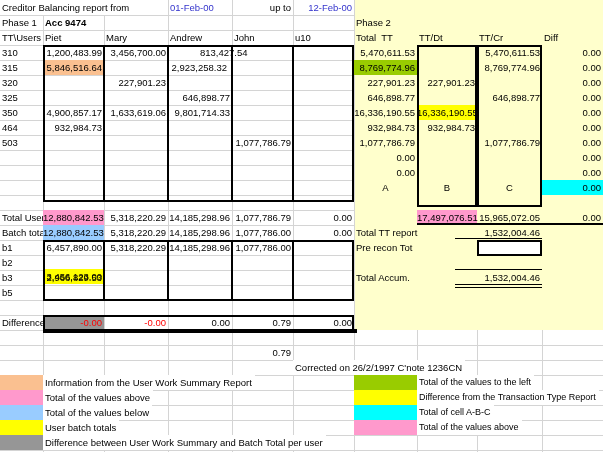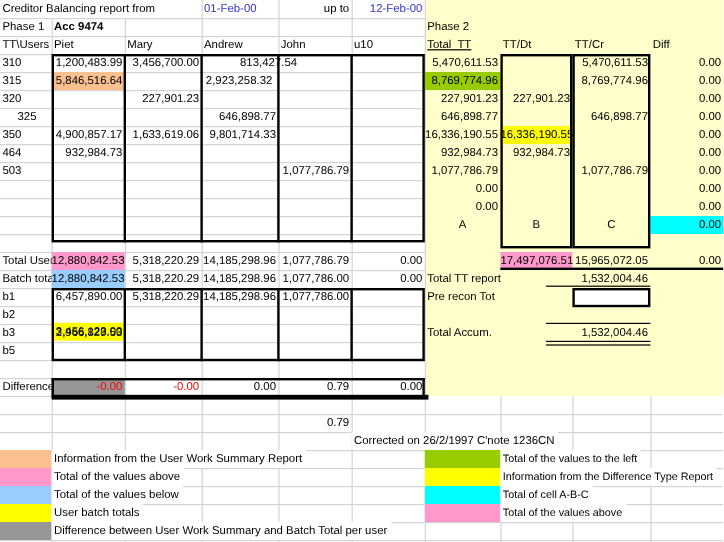--- a/index.html
+++ b/index.html
@@ -77,21 +77,21 @@
     <div class="cell ar" style="left: 293px; top: 0px; width: 61px; color: rgb(51, 51, 204);">12-Feb-00</div>
     <div class="cell al" style="left: 0px; top: 15px; width: 43px;">Phase 1</div>
     <div class="cell al bold" style="left: 43px; top: 15px; width: 61px;">Acc 9474</div>
     <div class="cell al" style="left: 354px; top: 15px; width: 63px;">Phase 2</div>
     <div class="cell al" style="left: 0px; top: 30px; width: 43px;">TT\Users</div>
     <div class="cell al" style="left: 43px; top: 30px; width: 61px;">Piet</div>
     <div class="cell al" style="left: 104px; top: 30px; width: 64px;">Mary</div>
     <div class="cell al" style="left: 168px; top: 30px; width: 64px;">Andrew</div>
     <div class="cell al" style="left: 232px; top: 30px; width: 61px;">John</div>
     <div class="cell al" style="left: 293px; top: 30px; width: 61px;">u10</div>
-    <div class="cell al" style="left: 354px; top: 30px; width: 63px; text-decoration: underline;">Total  TT</div>
+    <div class="cell al" style="left: 354px; top: 30px; width: 63px;">Total  TT</div>
     <div class="cell al" style="left: 417px; top: 30px; width: 60px;">TT/Dt</div>
     <div class="cell al" style="left: 477px; top: 30px; width: 65px;">TT/Cr</div>
     <div class="cell al" style="left: 542px; top: 30px; width: 61px;">Diff</div>
     <div class="cell al" style="left: 0px; top: 45px; width: 43px;">310</div>
     <div class="cell ar" style="left: 43px; top: 45px; width: 61px;">1,200,483.99</div>
     <div class="cell ar" style="left: 104px; top: 45px; width: 64px;">3,456,700.00</div>
     <div class="cell ar" style="left: 168px; top: 45px; width: 76px; padding-left: 32px;">813,427.54</div>
     <div class="cell ar" style="left: 354px; top: 45px; width: 63px;">5,470,611.53</div>
     <div class="cell ar" style="left: 477px; top: 45px; width: 65px;">5,470,611.53</div>
     <div class="cell ar" style="left: 542px; top: 45px; width: 61px;">0.00</div>
@@ -99,21 +99,21 @@
     <div class="cell ar" style="left: 43px; top: 60px; width: 61px; background: rgb(250, 192, 144);">5,846,516.64</div>
     <div class="cell ar" style="left: 168px; top: 60px; width: 61px;">2,923,258.32</div>
     <div class="cell ar" style="left: 354px; top: 60px; width: 63px; background: rgb(153, 204, 0);">8,769,774.96</div>
     <div class="cell ar" style="left: 477px; top: 60px; width: 65px;">8,769,774.96</div>
     <div class="cell ar" style="left: 542px; top: 60px; width: 61px;">0.00</div>
     <div class="cell al" style="left: 0px; top: 75px; width: 43px;">320</div>
     <div class="cell ar" style="left: 104px; top: 75px; width: 64px;">227,901.23</div>
     <div class="cell ar" style="left: 354px; top: 75px; width: 63px;">227,901.23</div>
     <div class="cell ar" style="left: 417px; top: 75px; width: 60px;">227,901.23</div>
     <div class="cell ar" style="left: 542px; top: 75px; width: 61px;">0.00</div>
-    <div class="cell al" style="left: 0px; top: 90px; width: 43px; text-align: center;">325</div>
+    <div class="cell al" style="left: 0px; top: 90px; width: 43px;">325</div>
     <div class="cell ar" style="left: 168px; top: 90px; width: 64px;">646,898.77</div>
     <div class="cell ar" style="left: 354px; top: 90px; width: 63px;">646,898.77</div>
     <div class="cell ar" style="left: 477px; top: 90px; width: 65px;">646,898.77</div>
     <div class="cell ar" style="left: 542px; top: 90px; width: 61px;">0.00</div>
     <div class="cell al" style="left: 0px; top: 105px; width: 43px;">350</div>
     <div class="cell ar" style="left: 43px; top: 105px; width: 61px;">4,900,857.17</div>
     <div class="cell ar" style="left: 104px; top: 105px; width: 64px;">1,633,619.06</div>
     <div class="cell ar" style="left: 168px; top: 105px; width: 64px;">9,801,714.33</div>
     <div class="cell ar" style="left: 354px; top: 105px; width: 63px;">16,336,190.55</div>
     <div class="cell ar" style="left: 417px; top: 105px; width: 60px; background: rgb(255, 255, 0);">16,336,190.55</div>
@@ -174,21 +174,21 @@
     <div class="cell ar" style="left: 293px; top: 315px; width: 61px;">0.00</div>
     <div class="cell ar" style="left: 232px; top: 345px; width: 61px;">0.79</div>
     <div class="cell al" style="left: 293px; top: 360px; width: auto; background: rgb(255, 255, 255); padding-right: 3px;">Corrected on 26/2/1997 C'note 1236CN</div>
     <div class="cell al" style="left: 0px; top: 375px; width: 43px; background: rgb(250, 192, 144);"></div>
     <div class="cell al" style="left: 43px; top: 375px; width: auto; background: rgb(255, 255, 255); padding-right: 3px;">Information from the User Work Summary Report</div>
     <div class="cell al" style="left: 354px; top: 375px; width: 63px; background: rgb(153, 204, 0);"></div>
     <div class="cell al sm" style="left: 417px; top: 375px; width: auto; background: rgb(255, 255, 255); padding-right: 3px;">Total of the values to the left</div>
     <div class="cell al" style="left: 0px; top: 390px; width: 43px; background: rgb(255, 153, 204);"></div>
     <div class="cell al" style="left: 43px; top: 390px; width: auto; background: rgb(255, 255, 255); padding-right: 3px;">Total of the values above</div>
     <div class="cell al" style="left: 354px; top: 390px; width: 63px; background: rgb(255, 255, 0);"></div>
-    <div class="cell al sm" style="left: 417px; top: 390px; width: auto; background: rgb(255, 255, 255); padding-right: 3px;">Information from the Difference Type Report</div>
+    <div class="cell al sm" style="left: 417px; top: 390px; width: auto; background: rgb(255, 255, 255); padding-right: 3px;">Difference from the Transaction Type Report</div>
     <div class="cell al" style="left: 0px; top: 405px; width: 43px; background: rgb(153, 204, 255);"></div>
     <div class="cell al" style="left: 43px; top: 405px; width: auto; background: rgb(255, 255, 255); padding-right: 3px;">Total of the values below</div>
     <div class="cell al" style="left: 354px; top: 405px; width: 63px; background: rgb(0, 255, 255);"></div>
     <div class="cell al sm" style="left: 417px; top: 405px; width: auto; background: rgb(255, 255, 255); padding-right: 3px;">Total of cell A-B-C</div>
     <div class="cell al" style="left: 0px; top: 420px; width: 43px; background: rgb(255, 255, 0);"></div>
     <div class="cell al" style="left: 43px; top: 420px; width: auto; background: rgb(255, 255, 255); padding-right: 3px;">User batch totals</div>
     <div class="cell al" style="left: 354px; top: 420px; width: 63px; background: rgb(255, 153, 204);"></div>
     <div class="cell al sm" style="left: 417px; top: 420px; width: auto; background: rgb(255, 255, 255); padding-right: 3px;">Total of the values above</div>
     <div class="cell al" style="left: 0px; top: 435px; width: 43px; background: rgb(150, 150, 150);"></div>
     <div class="cell al" style="left: 43px; top: 435px; width: auto; background: rgb(255, 255, 255); padding-right: 3px;">Difference between User Work Summary and Batch Total per user</div>

